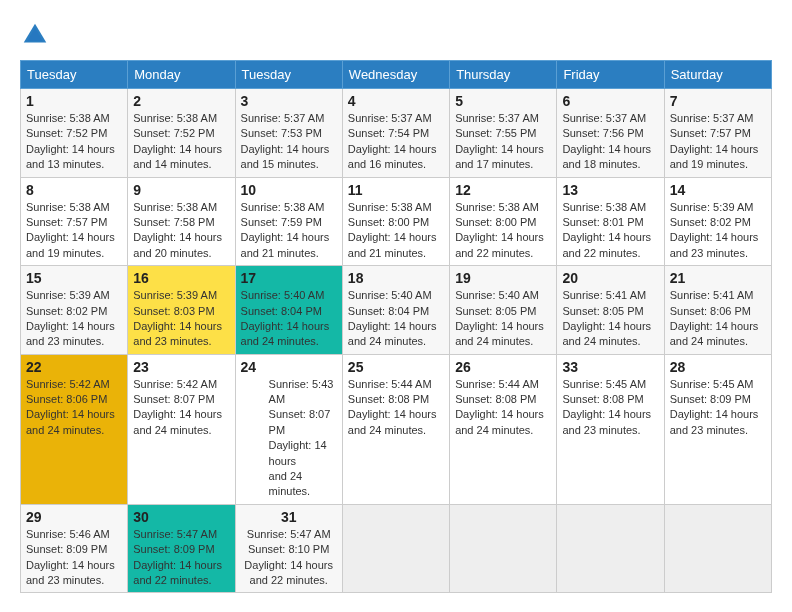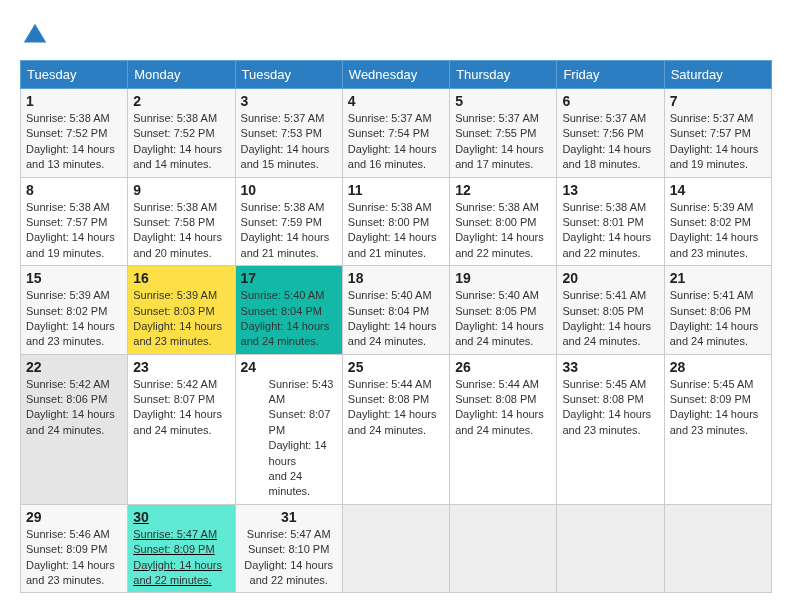--- a/index.html
+++ b/index.html
@@ -265,21 +265,21 @@
         </td>
         <td style="background-color: rgb(247, 247, 247);">
           <span class="day-num">21</span>
           <div class="day-info" style="white-space: pre-line;">Sunrise: 5:41 AM
 Sunset: 8:06 PM
 Daylight: 14 hours
 and 24 minutes.</div>
         </td>
       </tr>
       <tr>
-        <td style="background-color: #e5e5e5;">
+        <td style="background-color: #eab308;">
           <span class="day-num">22</span>
           <div class="day-info" style="white-space: pre-line;">Sunrise: 5:42 AM
 Sunset: 8:06 PM
 Daylight: 14 hours
 and 24 minutes.</div>
         </td>
         <td style="background-color: rgb(255, 255, 255);">
           <span class="day-num">23</span>
           <div class="day-info" style="white-space: pre-line;">Sunrise: 5:42 AM
 Sunset: 8:07 PM
@@ -323,21 +323,21 @@
         </td>
       </tr>
       <tr>
         <td style="background-color: rgb(247, 247, 247);">
           <span class="day-num">29</span>
           <div class="day-info" style="white-space: pre-line;">Sunrise: 5:46 AM
 Sunset: 8:09 PM
 Daylight: 14 hours
 and 23 minutes.</div>
         </td>
-        <td style="background-color: #5eead4; text-decoration: underline;">
+        <td style="background-color: #14b8a6;">
           <span class="day-num">30</span>
           <div class="day-info" style="white-space: pre-line;">Sunrise: 5:47 AM
 Sunset: 8:09 PM
 Daylight: 14 hours
 and 22 minutes.</div>
         </td>
         <td style="background-color: rgb(247, 247, 247); text-align: center;">
           <span class="day-num">31</span>
           <div class="day-info" style="white-space: pre-line;">Sunrise: 5:47 AM
 Sunset: 8:10 PM

